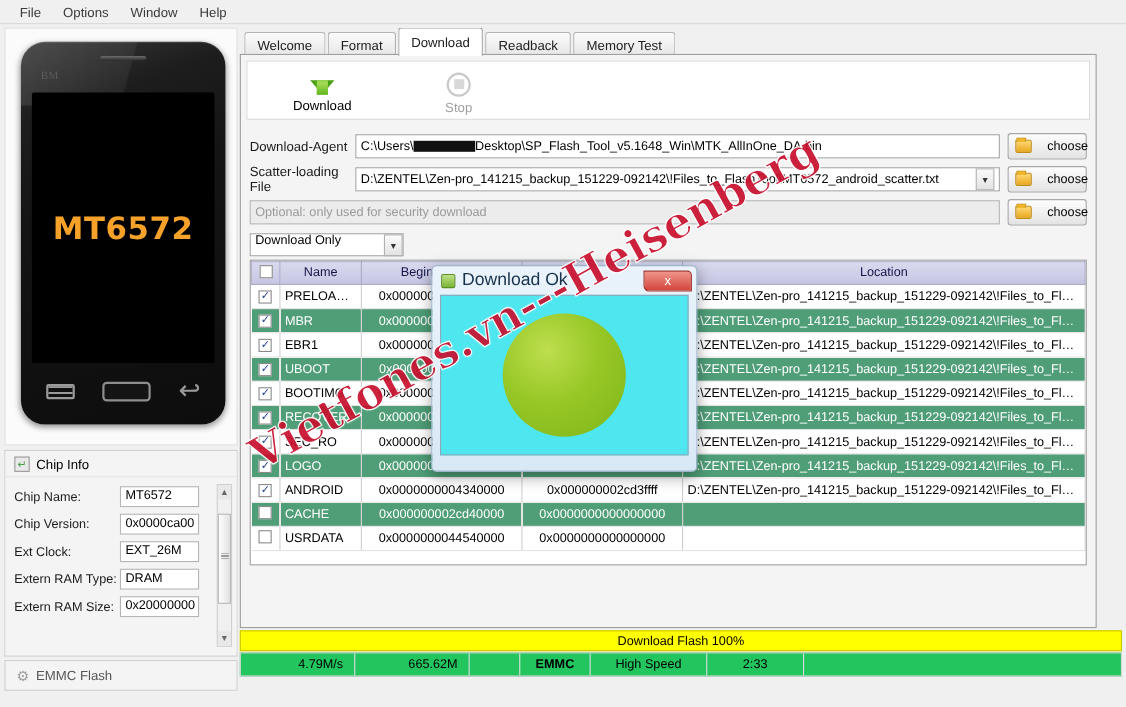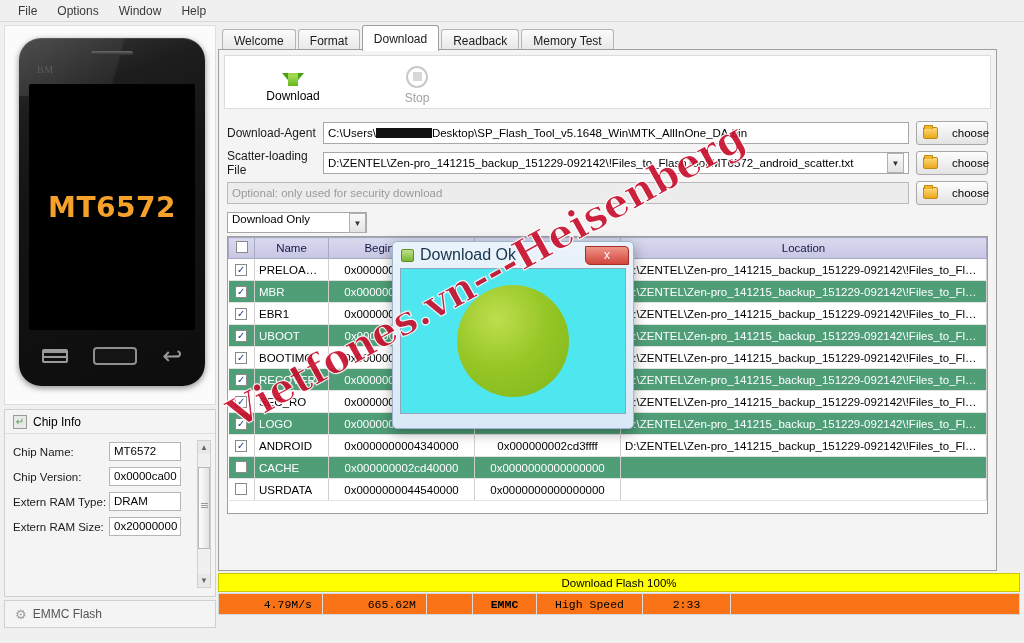--- a/index.html
+++ b/index.html
@@ -247,21 +247,21 @@
   }
 
   
   #progress-bar{
     position:absolute; left:0; top:550px; width:802px; height:19px;
     background:#ffff00; border:1px solid #c8c800;
     display:flex; align-items:center; justify-content:center; font-size:11.5px; color:#000;
   }
   #status-bar{
     position:absolute; left:0; top:570px; width:802px; height:22px;
-    background:#f97316; border:1px solid #d4d4d4; display:flex; align-items:stretch; font-size:11.5px;font-family:Liberation Mono, monospace;
+    background:#22c55e; border:1px solid #d4d4d4; display:flex; align-items:stretch; font-size:11.5px;
   }
   .sc{ display:flex; align-items:center; justify-content:center; border-right:1px solid #dcdcdc; }
   .sc.r{ justify-content:flex-end; padding-right:10px; }
   .sc.l{ justify-content:flex-start; padding-left:8px; }
   .sc.b{ font-weight:bold; }
 </style>
 </head>
 <body>
 
 <div id="menubar">
@@ -297,20 +297,24 @@
         <div>Chip Info</div>
       </div>
       <div class="ci-body">
         <div class="ci-row">
           <div class="ci-label">Chip Name:</div>
           <div class="ci-value">MT6572</div>
         </div>
         <div class="ci-row">
           <div class="ci-label">Chip Version:</div>
           <div class="ci-value">0x0000ca00</div>
+        </div>
+        <div class="ci-row">
+          <div class="ci-label">Ext Clock:</div>
+          <div class="ci-value">EXT_26M</div>
         </div>
         <div class="ci-row">
           <div class="ci-label">Extern RAM Type:</div>
           <div class="ci-value">DRAM</div>
         </div>
         <div class="ci-row">
           <div class="ci-label">Extern RAM Size:</div>
           <div class="ci-value">0x20000000</div>
         </div>
         <div class="ci-scroll">

